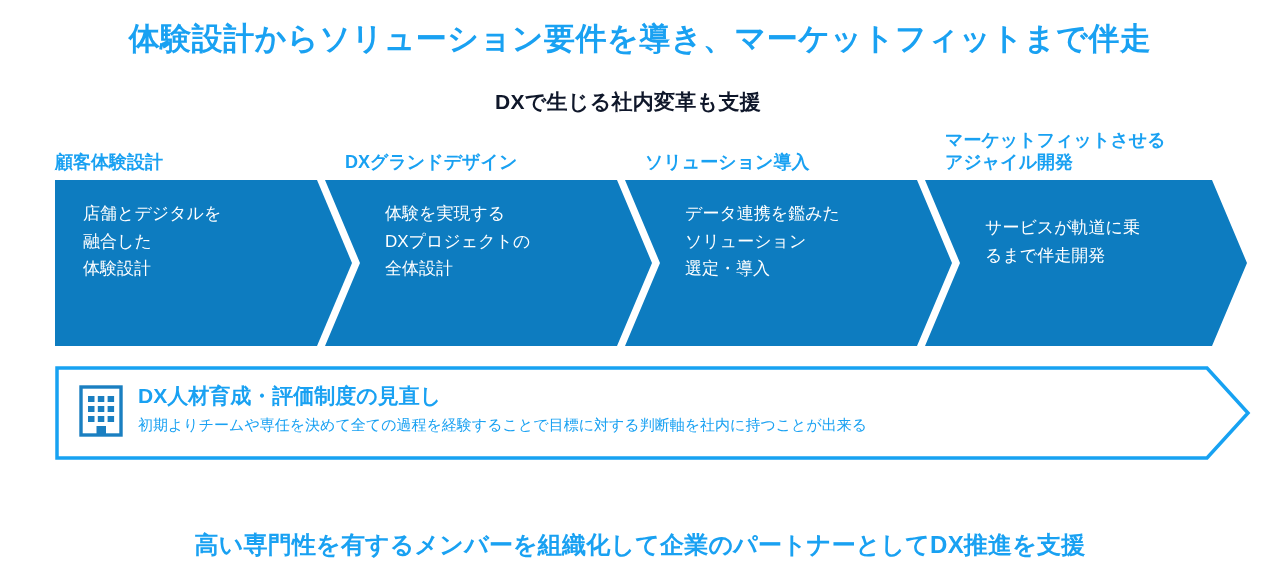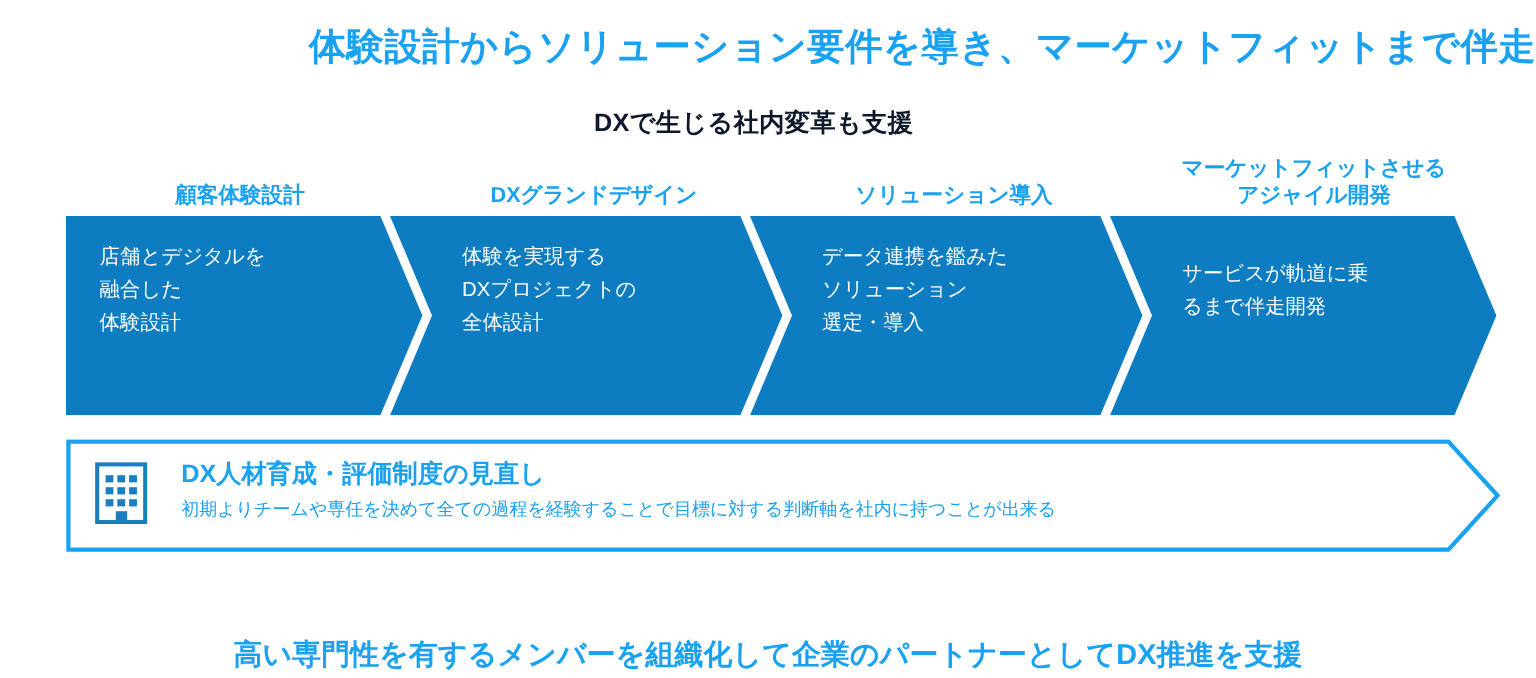--- a/index.html
+++ b/index.html
@@ -21,21 +21,21 @@
     width: 1280px;
     height: 565px;
   }
 
   
   .main-title {
     position: absolute;
     top: 18px;
     left: 0;
     width: 1280px;
-    text-align: right;
+    text-align: center;
     font-size: 31px;
     font-weight: bold;
     letter-spacing: 0.5px;
     color: #19a1f2;
     white-space: nowrap;
   }
   .sub-title {
     position: absolute;
     top: 88px;
     left: 0;
@@ -51,21 +51,20 @@
   
   .step-headers {
     position: absolute;
     top: 126px;
     left: 55px;
     width: 1195px;
     height: 52px;
   }
   .step-header {
     position: absolute;
-    text-align: center;
     font-size: 18px;
     font-weight: bold;
     color: #19a1f2;
     line-height: 1.22;
     white-space: nowrap;
     bottom: 4px;
   }
   .step-header.h1 { left: 0px;   width: 290px; }
   .step-header.h2 { left: 290px; width: 300px; margin-top: 44px; }
   .step-header.h3 { left: 590px; width: 300px; }
@@ -121,21 +120,21 @@
     fill: none;
     stroke: #17a2f2;
     stroke-width: 3.5;
   }
   .banner-inner {
     position: absolute;
     left: 24px;
     top: 10px;
     display: flex;
     align-items: flex-start;
-    gap: 28px;
+    gap: 15px;
   }
   .building-icon {
     width: 44px;
     height: 52px;
     flex: 0 0 auto;
     margin-top: 9px;
   }
   .banner-texts {
     padding-top: 6px;
   }

